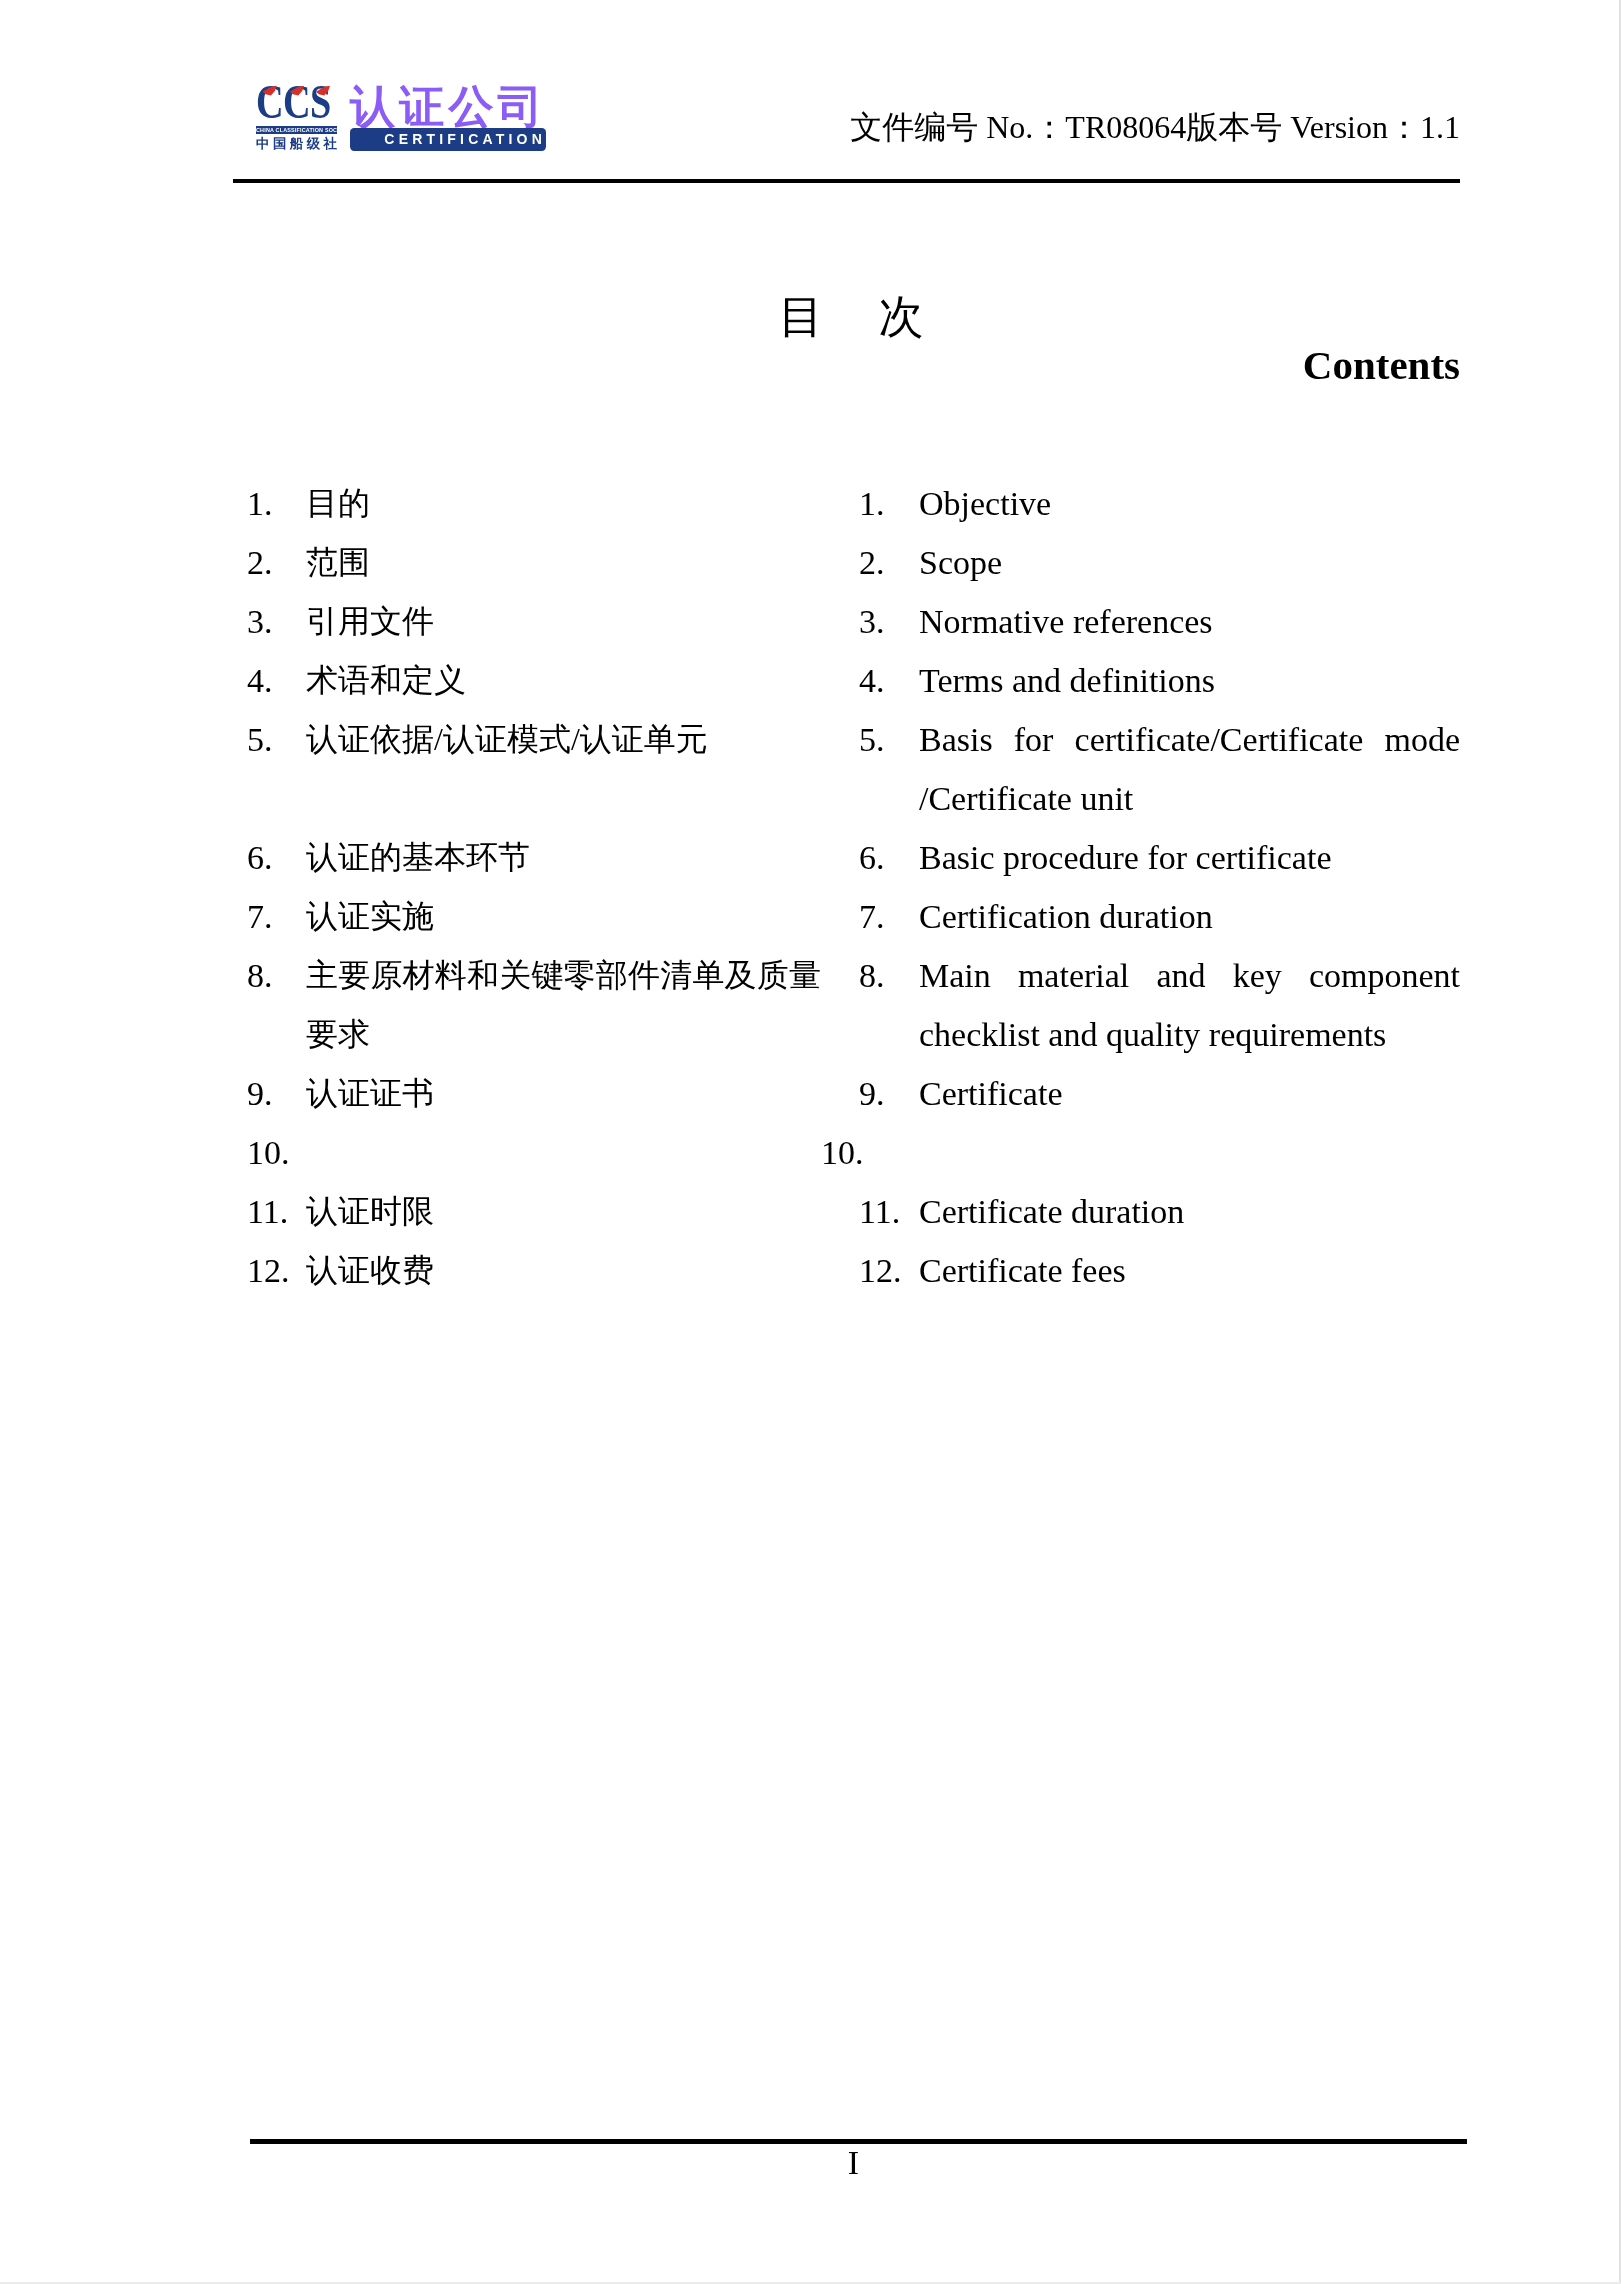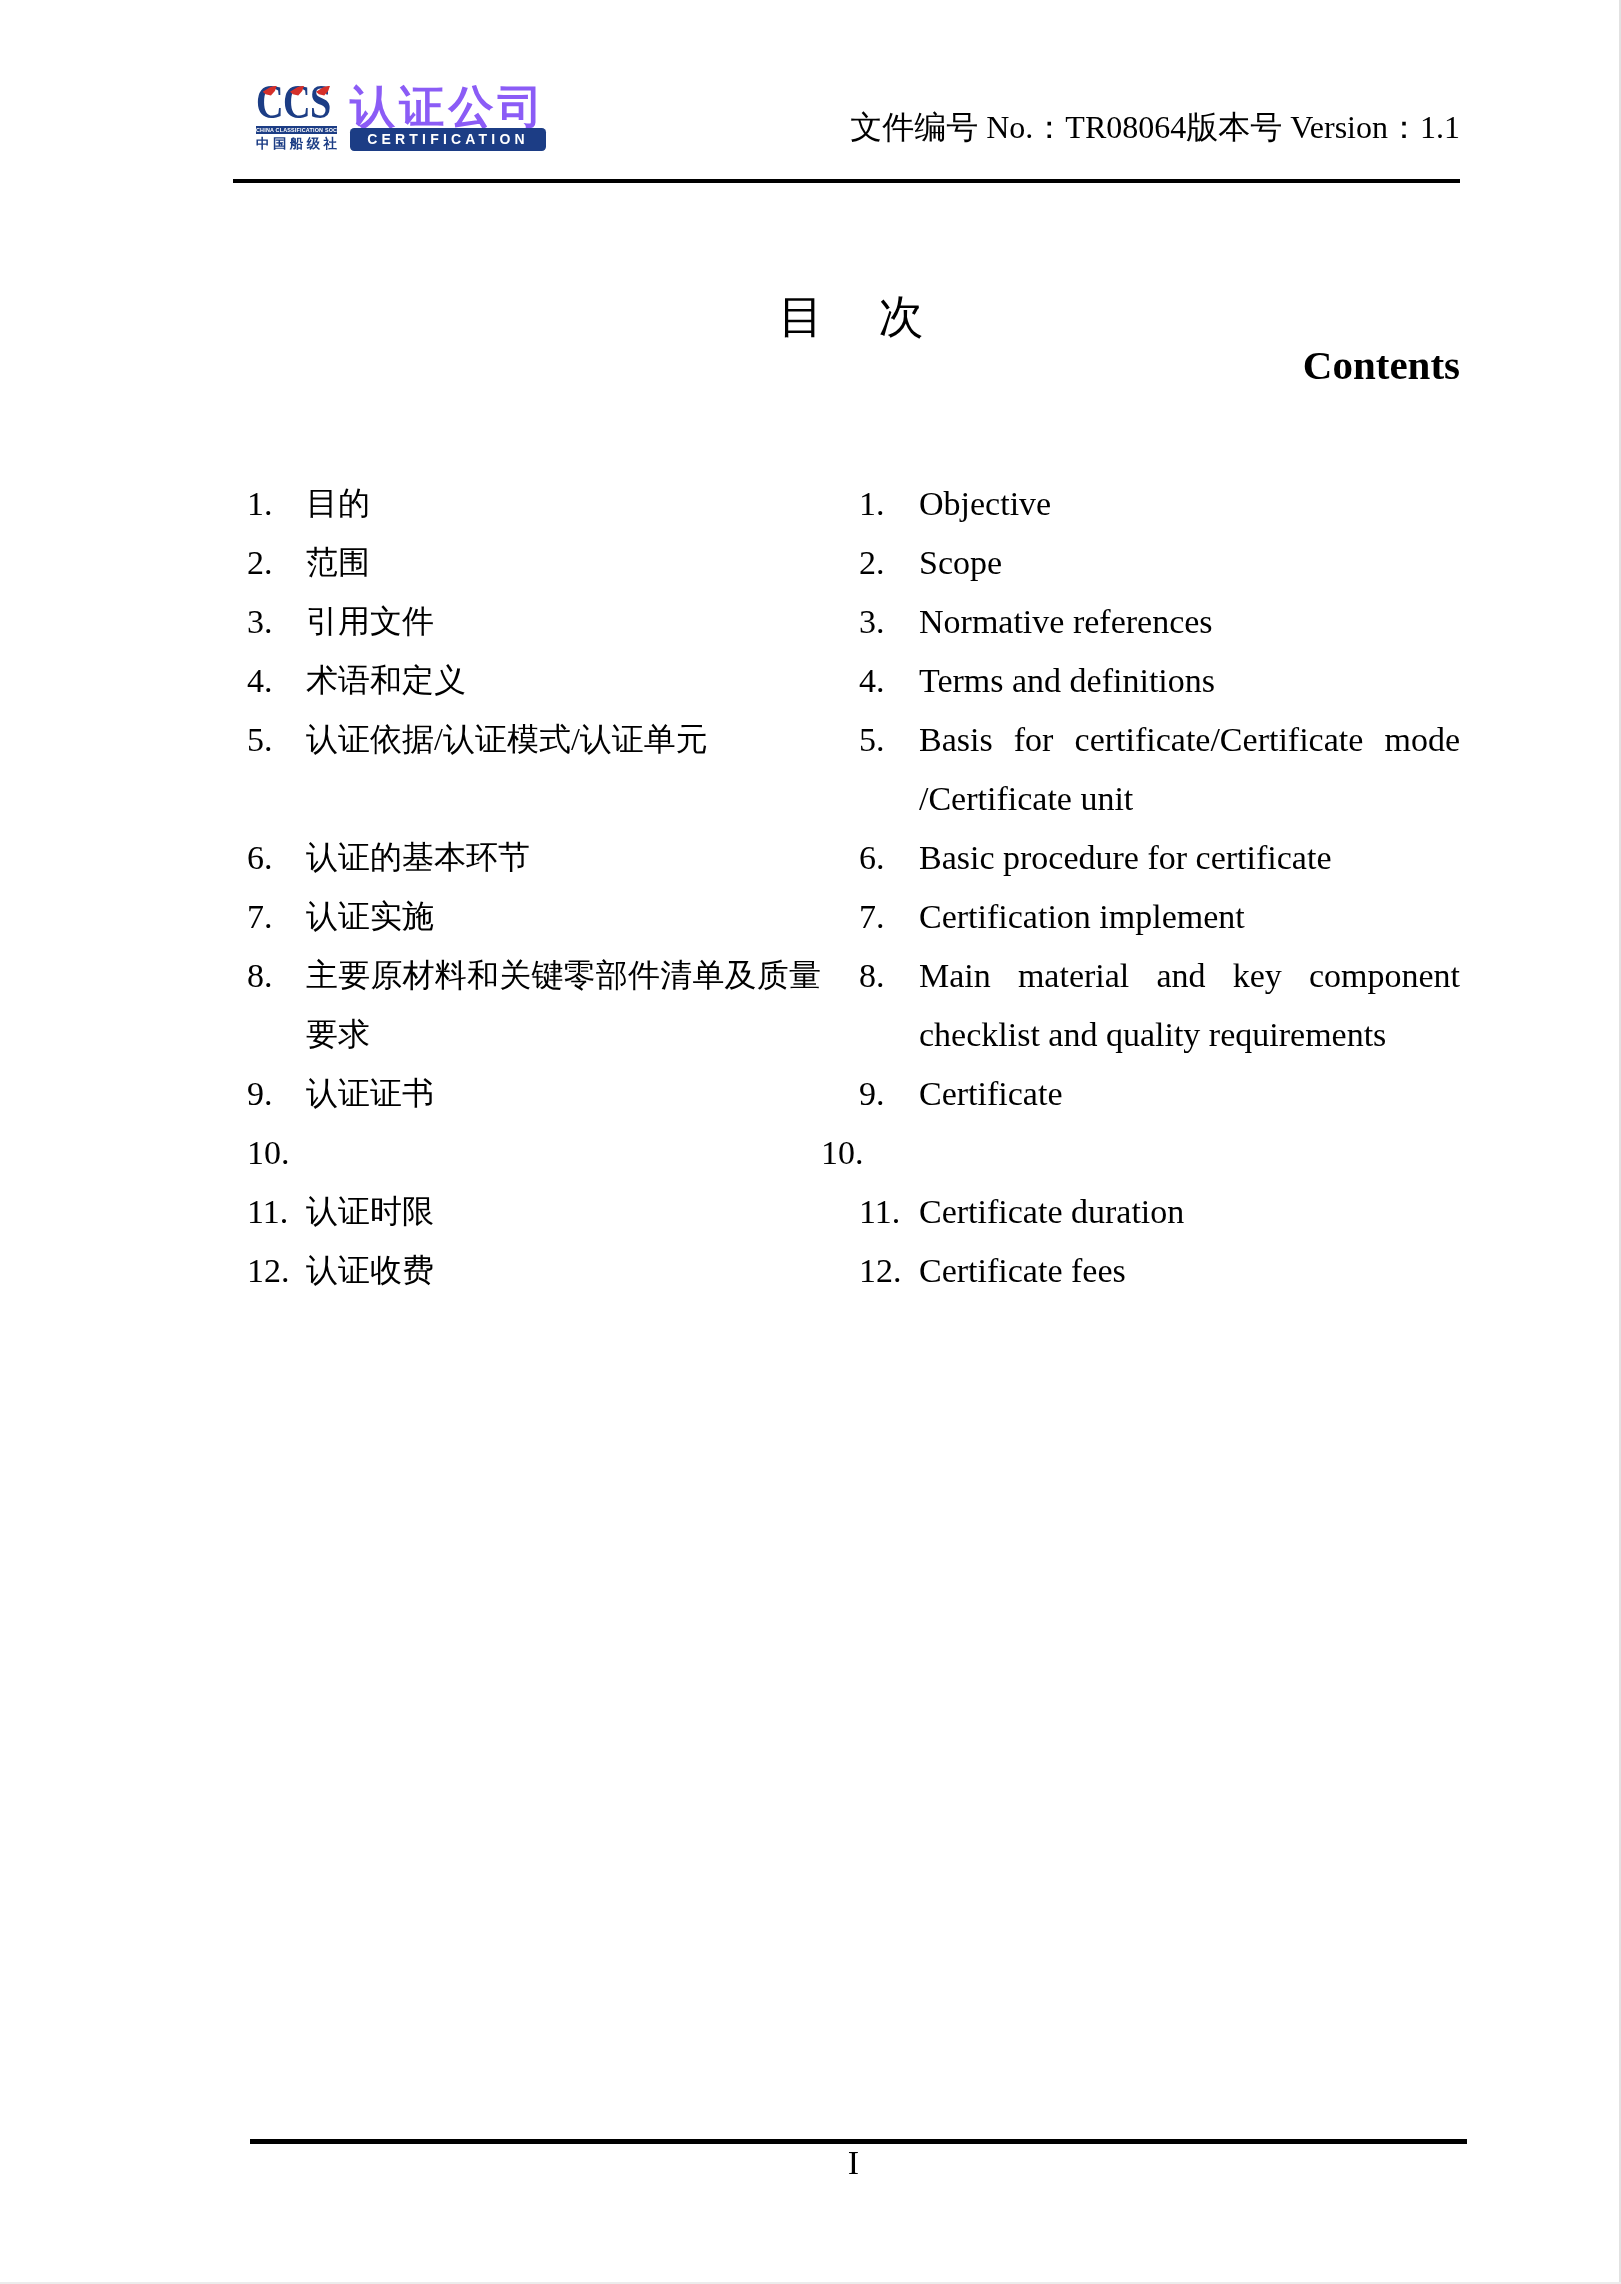--- a/index.html
+++ b/index.html
@@ -34,21 +34,21 @@
   }
   .society-cn span{display:block;}
   .brand-cn{
     position:absolute;left:94px;top:-6.7px;
     font-family:"Liberation Sans",sans-serif;font-weight:bold;font-size:45px;line-height:49px;
     letter-spacing:4.2px;white-space:nowrap;
   }
   .brand-bar{
     position:absolute;left:94px;top:39px;width:196px;height:22.6px;border-radius:4.2px;
     font-family:"Liberation Sans",sans-serif;font-weight:bold;font-size:14px;line-height:22.6px;
-    color:#fff;text-align:center;letter-spacing:4.2px;white-space:nowrap;overflow:hidden;
+    color:#fff;text-align:right;letter-spacing:4.2px;white-space:nowrap;overflow:hidden;
   }
   .header-meta{
     position:absolute;top:109px;right:162px;display:flex;
     font-size:32px;line-height:37px;white-space:nowrap;
   }
   .header-rule{position:absolute;left:233px;top:179px;width:1227px;height:4.2px;background:#000;}
 
   
   .title-block{position:absolute;left:247px;top:293px;width:1213px;text-align:center;}
   .title-cn{font-size:45px;line-height:49px;letter-spacing:5px;}
@@ -146,21 +146,21 @@
     <div class="cell"></div>
     <div class="cell num">6.</div>
     <div class="cell txt-en">Basic procedure for certificate</div>
   </div>
 
   <div class="toc-row">
     <div class="cell num">7.</div>
     <div class="cell txt-cn">认证实施</div>
     <div class="cell"></div>
     <div class="cell num">7.</div>
-    <div class="cell txt-en">Certification implement</div>
+    <div class="cell txt-en">Certification duration</div>
   </div>
 
   <div class="toc-row">
     <div class="cell num">8.</div>
     <div class="cell txt-cn">主要原材料和关键零部件清单及质量要求</div>
     <div class="cell"></div>
     <div class="cell num">8.</div>
     <div class="cell txt-en">Main material and key component checklist and quality requirements</div>
   </div>
 

